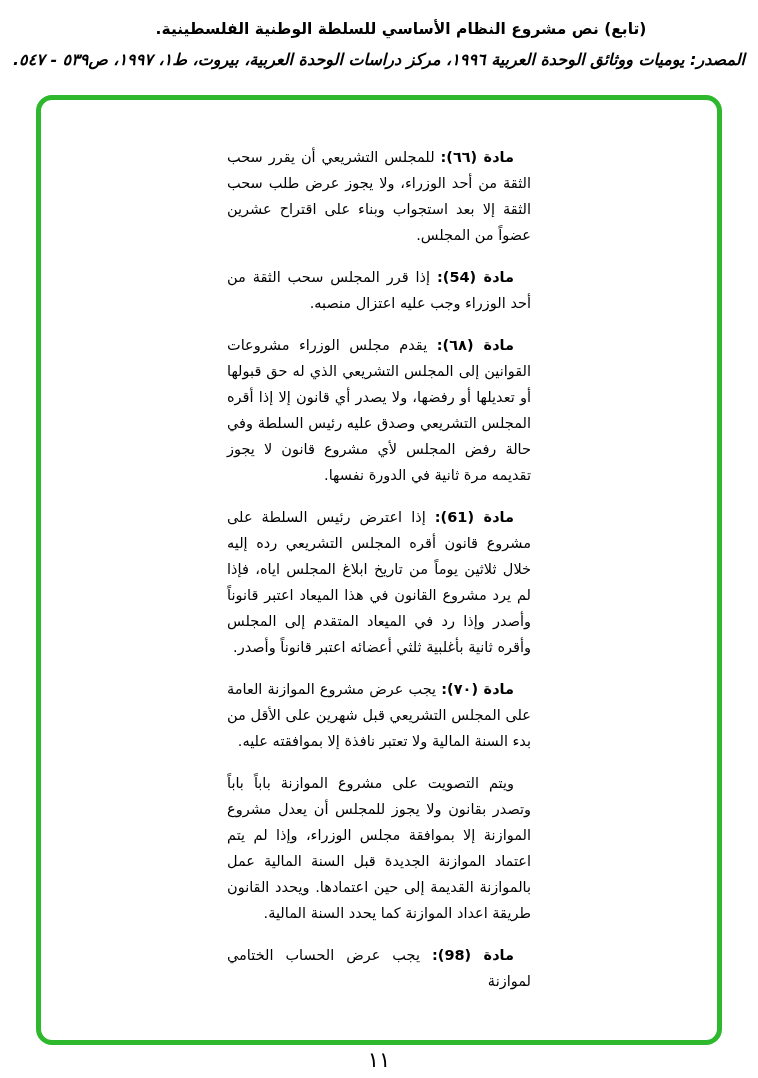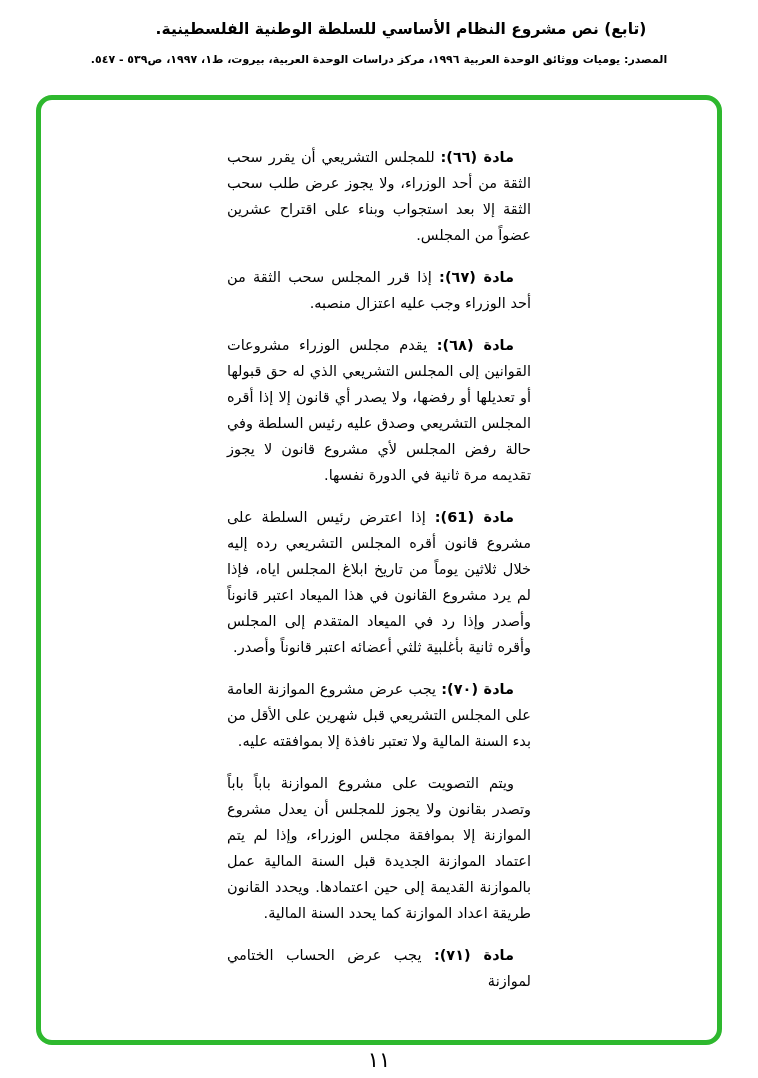--- a/index.html
+++ b/index.html
@@ -26,23 +26,24 @@
     direction: rtl;
   }
   .doc-title {
     font-size: 15.5px;
     font-weight: bold;
     line-height: 22px;
     margin-left: 44px;
   }
   .doc-source {
     margin-top: 11px;
-    font-size: 11px;
+    font-size: 16px;
     font-weight: bold;
     line-height: 18px;
+    font-style: italic;
   }
   .frame {
     position: absolute;
     left: 36px;
     top: 95px;
     width: 686px;
     height: 950px;
     box-sizing: border-box;
     border: 5px solid #2eb82e;
     border-radius: 16px;
@@ -84,30 +85,30 @@
     <div class="doc-title">(تابع) نص مشروع النظام الأساسي للسلطة الوطنية الفلسطينية.</div>
     <div class="doc-source">المصدر: يوميات ووثائق الوحدة العربية ١٩٩٦، مركز دراسات الوحدة العربية، بيروت، ط١، ١٩٩٧، ص٥٣٩ - ٥٤٧.</div>
   </div>
 
   <div class="frame">
     <div class="text-column">
 
       <p><b>مادة (٦٦):</b> <span>للمجلس التشريعي أن يقرر سحب الثقة من أحد الوزراء، ولا يجوز عرض طلب سحب الثقة إلا بعد استجواب وبناء على اقتراح عشرين عضواً من المجلس.</span></p>
 
 
-      <p><b>مادة (٦٧):</b> <span>إذا قرر المجلس سحب الثقة من أحد الوزراء وجب عليه اعتزال منصبه.</span></p>
+      <p><b>مادة (54):</b> <span>إذا قرر المجلس سحب الثقة من أحد الوزراء وجب عليه اعتزال منصبه.</span></p>
 
       <p><b>مادة (٦٨):</b> <span>يقدم مجلس الوزراء مشروعات القوانين إلى المجلس التشريعي الذي له حق قبولها أو تعديلها أو رفضها، ولا يصدر أي قانون إلا إذا أقره المجلس التشريعي وصدق عليه رئيس السلطة وفي حالة رفض المجلس لأي مشروع قانون لا يجوز تقديمه مرة ثانية في الدورة نفسها.</span></p>
 
       <p><b>مادة (61):</b> <span>إذا اعترض رئيس السلطة على مشروع قانون أقره المجلس التشريعي رده إليه خلال ثلاثين يوماً من تاريخ ابلاغ المجلس اياه، فإذا لم يرد مشروع القانون في هذا الميعاد اعتبر قانوناً وأصدر وإذا رد في الميعاد المتقدم إلى المجلس وأقره ثانية بأغلبية ثلثي أعضائه اعتبر قانوناً وأصدر.</span></p>
 
       <p><b>مادة (٧٠):</b> <span>يجب عرض مشروع الموازنة العامة على المجلس التشريعي قبل شهرين على الأقل من بدء السنة المالية ولا تعتبر نافذة إلا بموافقته عليه.</span></p>
 
       <p><b></b> <span>ويتم التصويت على مشروع الموازنة باباً باباً وتصدر بقانون ولا يجوز للمجلس أن يعدل مشروع الموازنة إلا بموافقة مجلس الوزراء، وإذا لم يتم اعتماد الموازنة الجديدة قبل السنة المالية عمل بالموازنة القديمة إلى حين اعتمادها. ويحدد القانون طريقة اعداد الموازنة كما يحدد السنة المالية.</span></p>
 
-      <p><b>مادة (٧١):</b> <span>يجب عرض الحساب الختامي لموازنة</span></p>
+      <p><b>مادة (98):</b> <span>يجب عرض الحساب الختامي لموازنة</span></p>
 
     </div>
   </div>
 
   <div class="page-number">١١</div>
 
 </div>
 
 </body></html>

